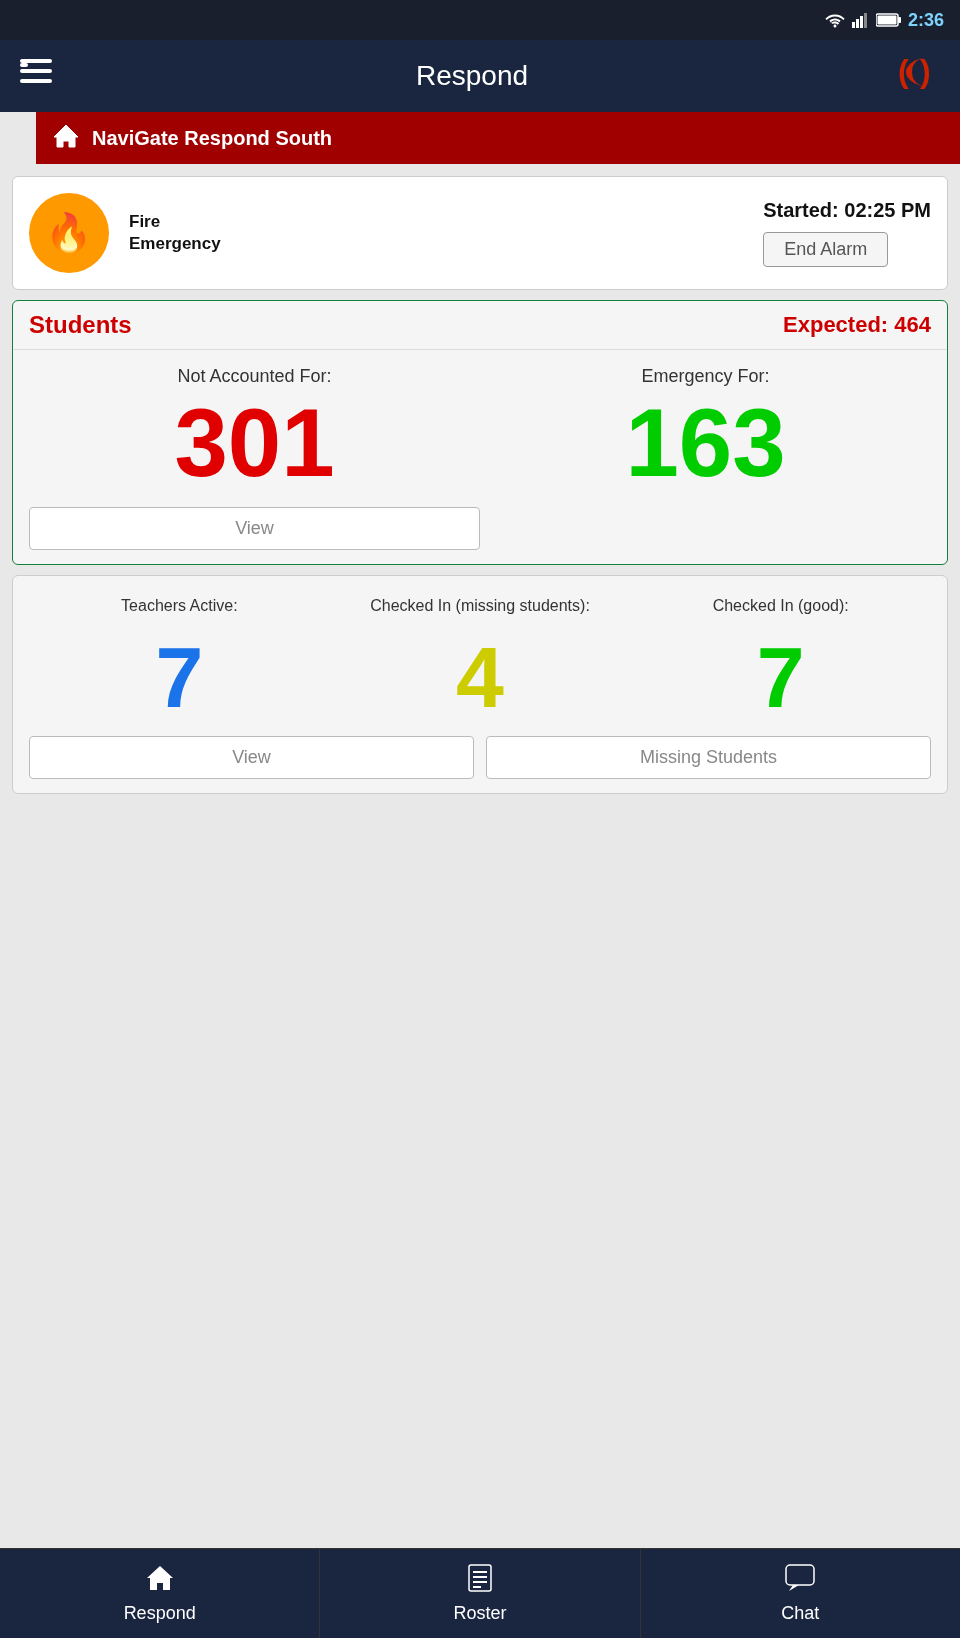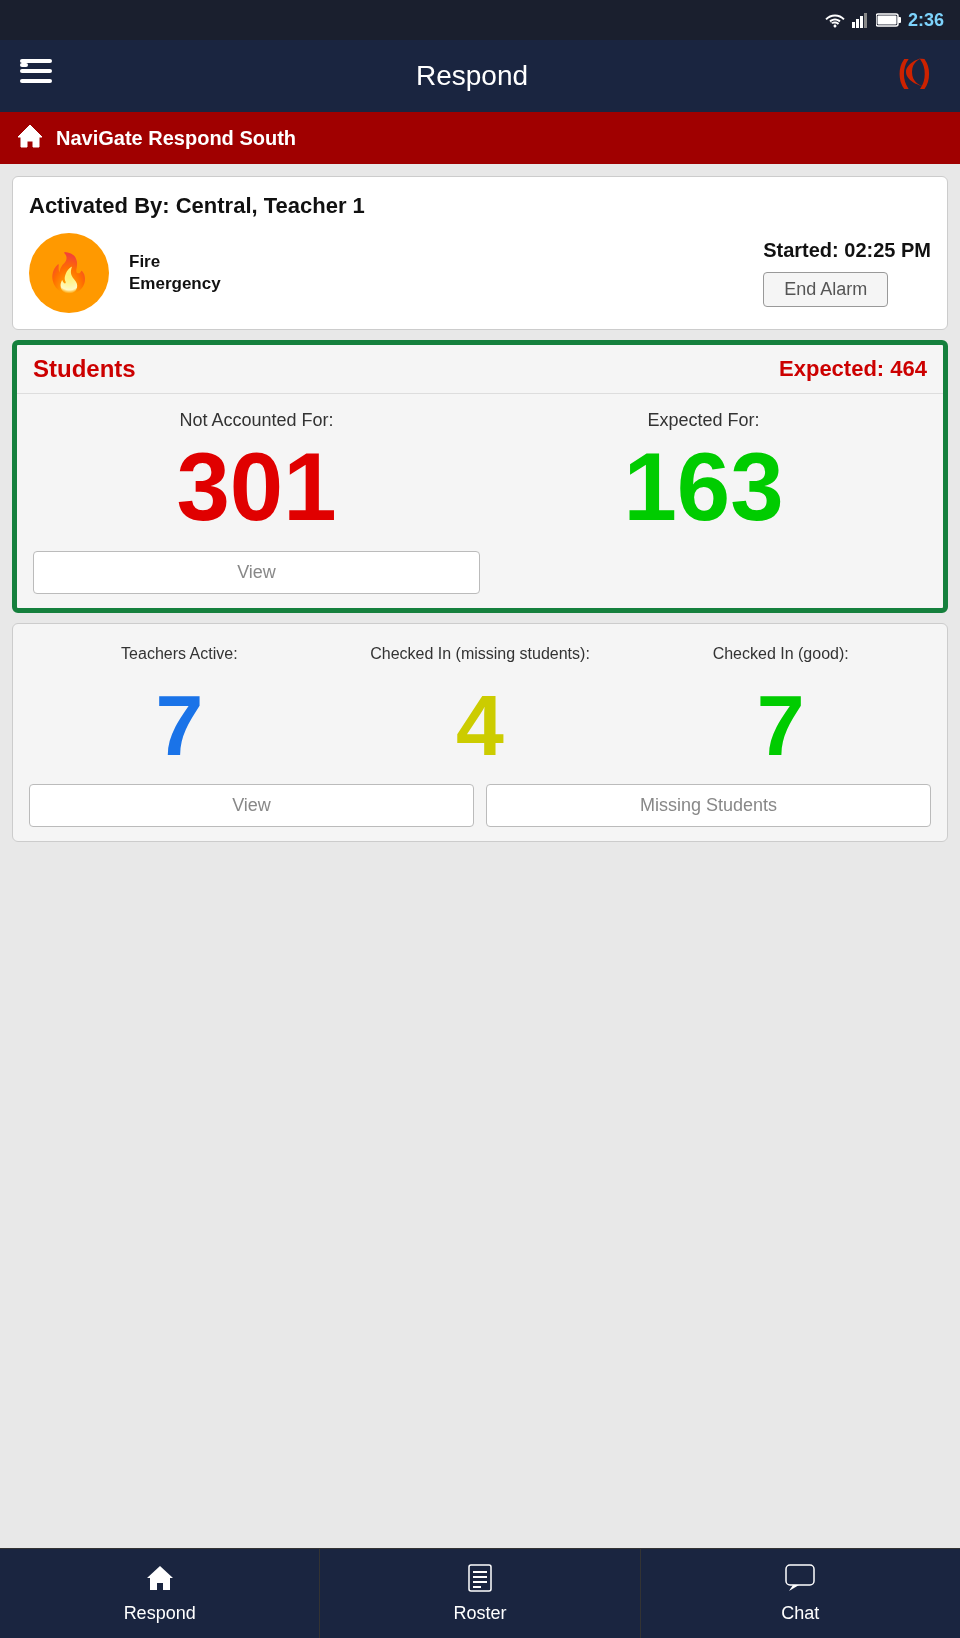--- a/index.html
+++ b/index.html
@@ -60,20 +60,21 @@
     }
 
     
     .location-bar {
       background: #a00000;
       height: 52px;
       display: flex;
       align-items: center;
       padding: 0 16px;
       gap: 12px;
+      margin-left: 36px;
     }
     .home-icon-small {
       color: white;
       font-size: 20px;
     }
     .location-text {
       color: white;
       font-size: 20px;
       font-weight: bold;
     }
@@ -148,21 +149,21 @@
       color: #555;
       font-size: 18px;
       padding: 6px 20px;
       border-radius: 4px;
       cursor: pointer;
     }
 
     
     .students-card {
       background: #f5f5f5;
-      border: 5px solid #15803d;
+      border: 1px solid #15803d;
       border-radius: 6px;
     }
     .card-header {
       display: flex;
       align-items: center;
       justify-content: space-between;
       padding: 10px 16px;
       border-bottom: 1px solid #ddd;
     }
     .card-title-students {
@@ -375,21 +376,20 @@
     <svg width="28" height="26" viewBox="0 0 28 26" fill="white">
       <polygon points="14,2 2,14 5,14 5,24 11,24 11,18 17,18 17,24 23,24 23,14 26,14" stroke="white" stroke-width="1"></polygon>
     </svg>
   </span>
   <span class="location-text">NaviGate Respond South</span>
 </div>
 
 <div class="main-content">
 
   <div class="card alarm-card">
-    <div class="alarm-activated-by">Activated By: Central, Teacher 1</div>
     <div class="alarm-details">
       <div class="fire-icon-circle">
         <span class="fire-emoji">🔥</span>
       </div>
       <div>
         <div class="alarm-type">Fire</div>
         <div class="alarm-type">Emergency</div>
       </div>
       <div class="alarm-right">
         <div class="alarm-started">Started: 02:25 PM</div>
@@ -402,21 +402,21 @@
     <div class="card-header">
       <span class="card-title-students">Students</span>
       <span class="card-expected">Expected: 464</span>
     </div>
     <div class="students-counts">
       <div class="count-block">
         <span class="count-label">Not Accounted For:</span>
         <span class="count-number-red">301</span>
       </div>
       <div class="count-block">
-        <span class="count-label">Expected For:</span>
+        <span class="count-label">Emergency For:</span>
         <span class="count-number-green">163</span>
       </div>
     </div>
     <div class="view-btn-container">
       <button class="view-btn">View</button>
     </div>
   </div>
 
   <div class="classes-card">
     <div class="classes-counts">

